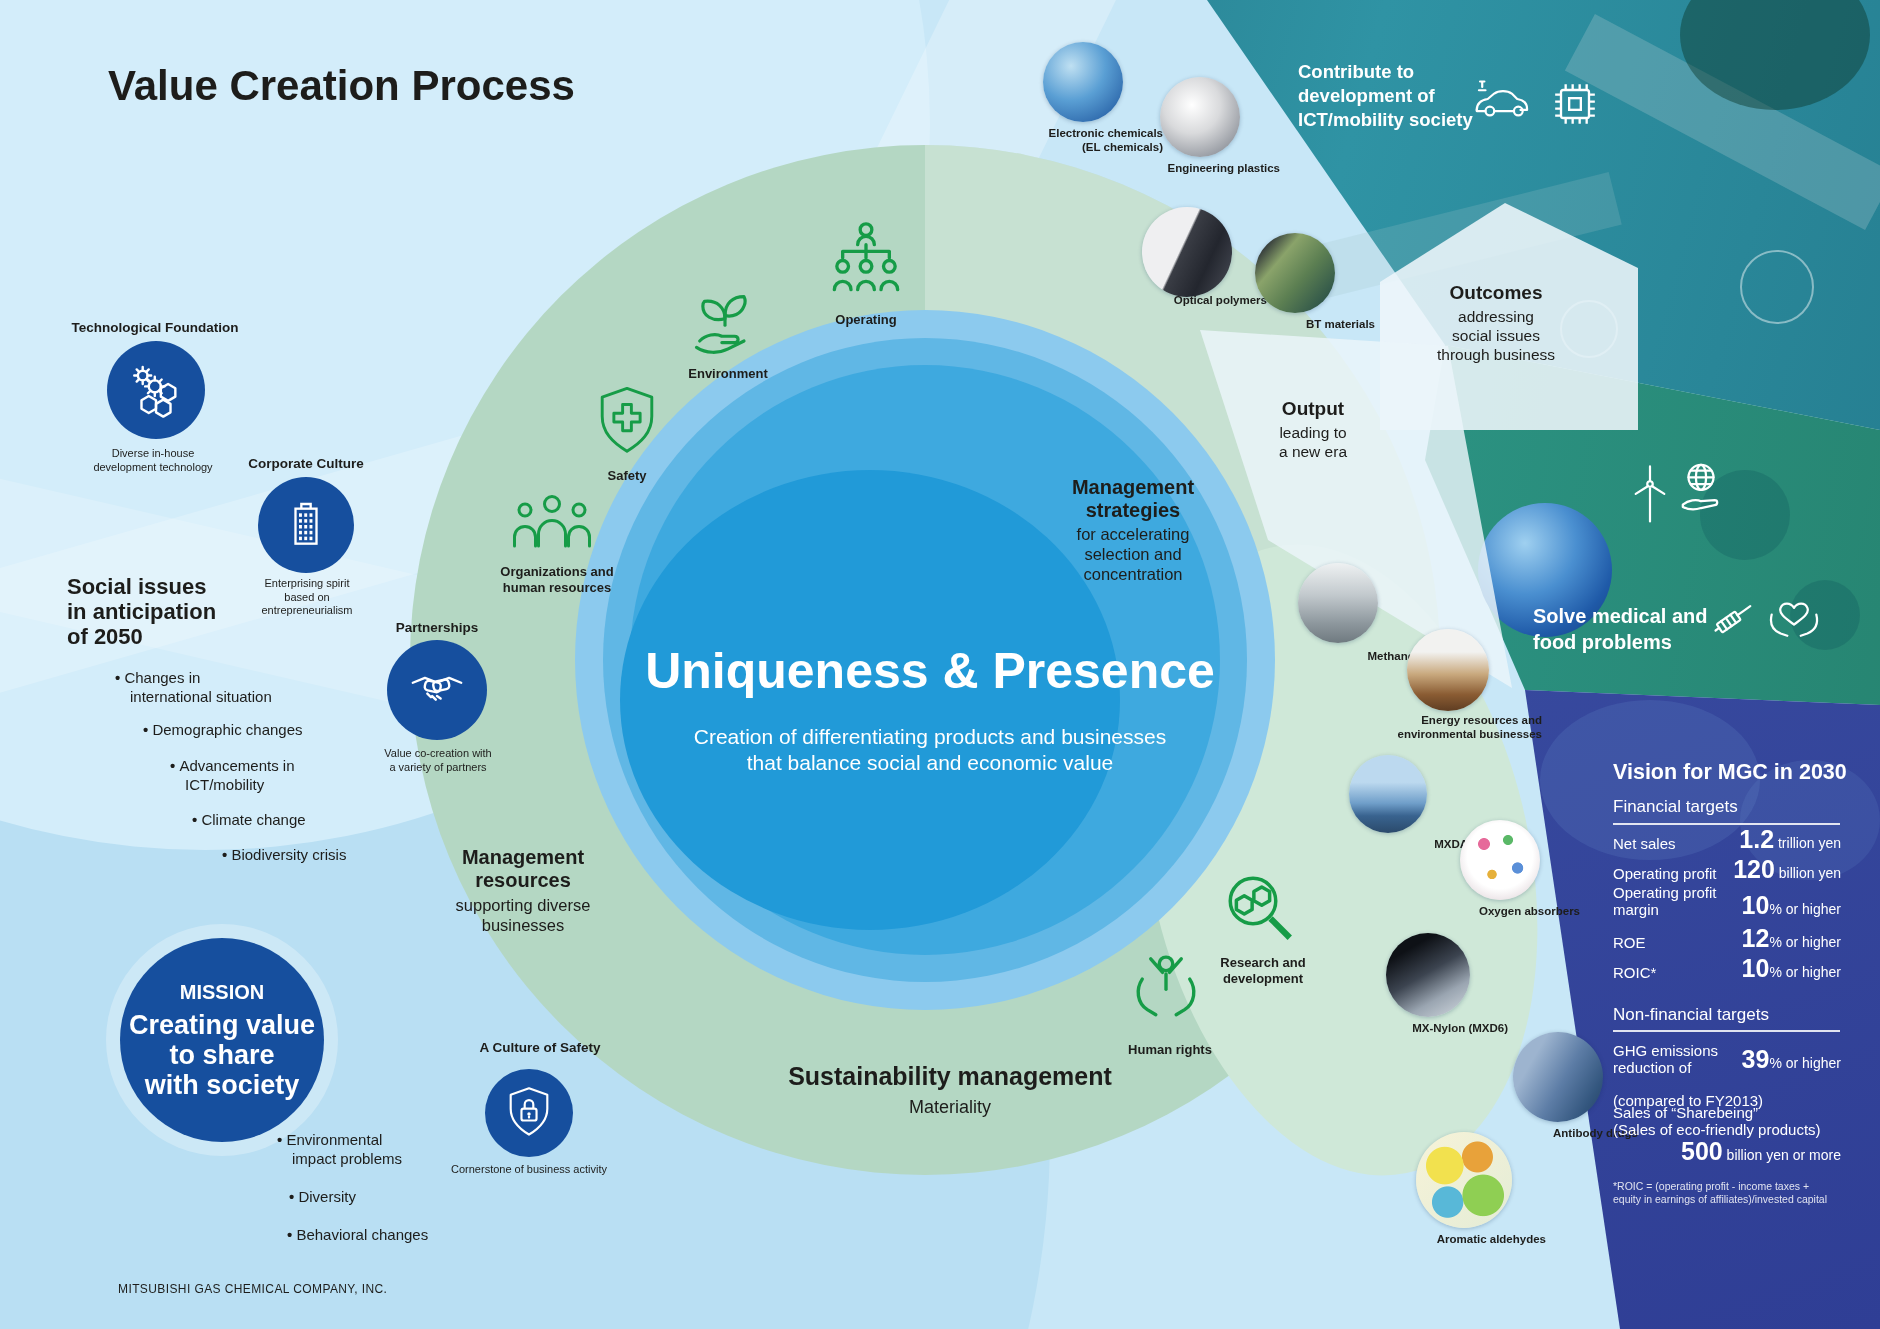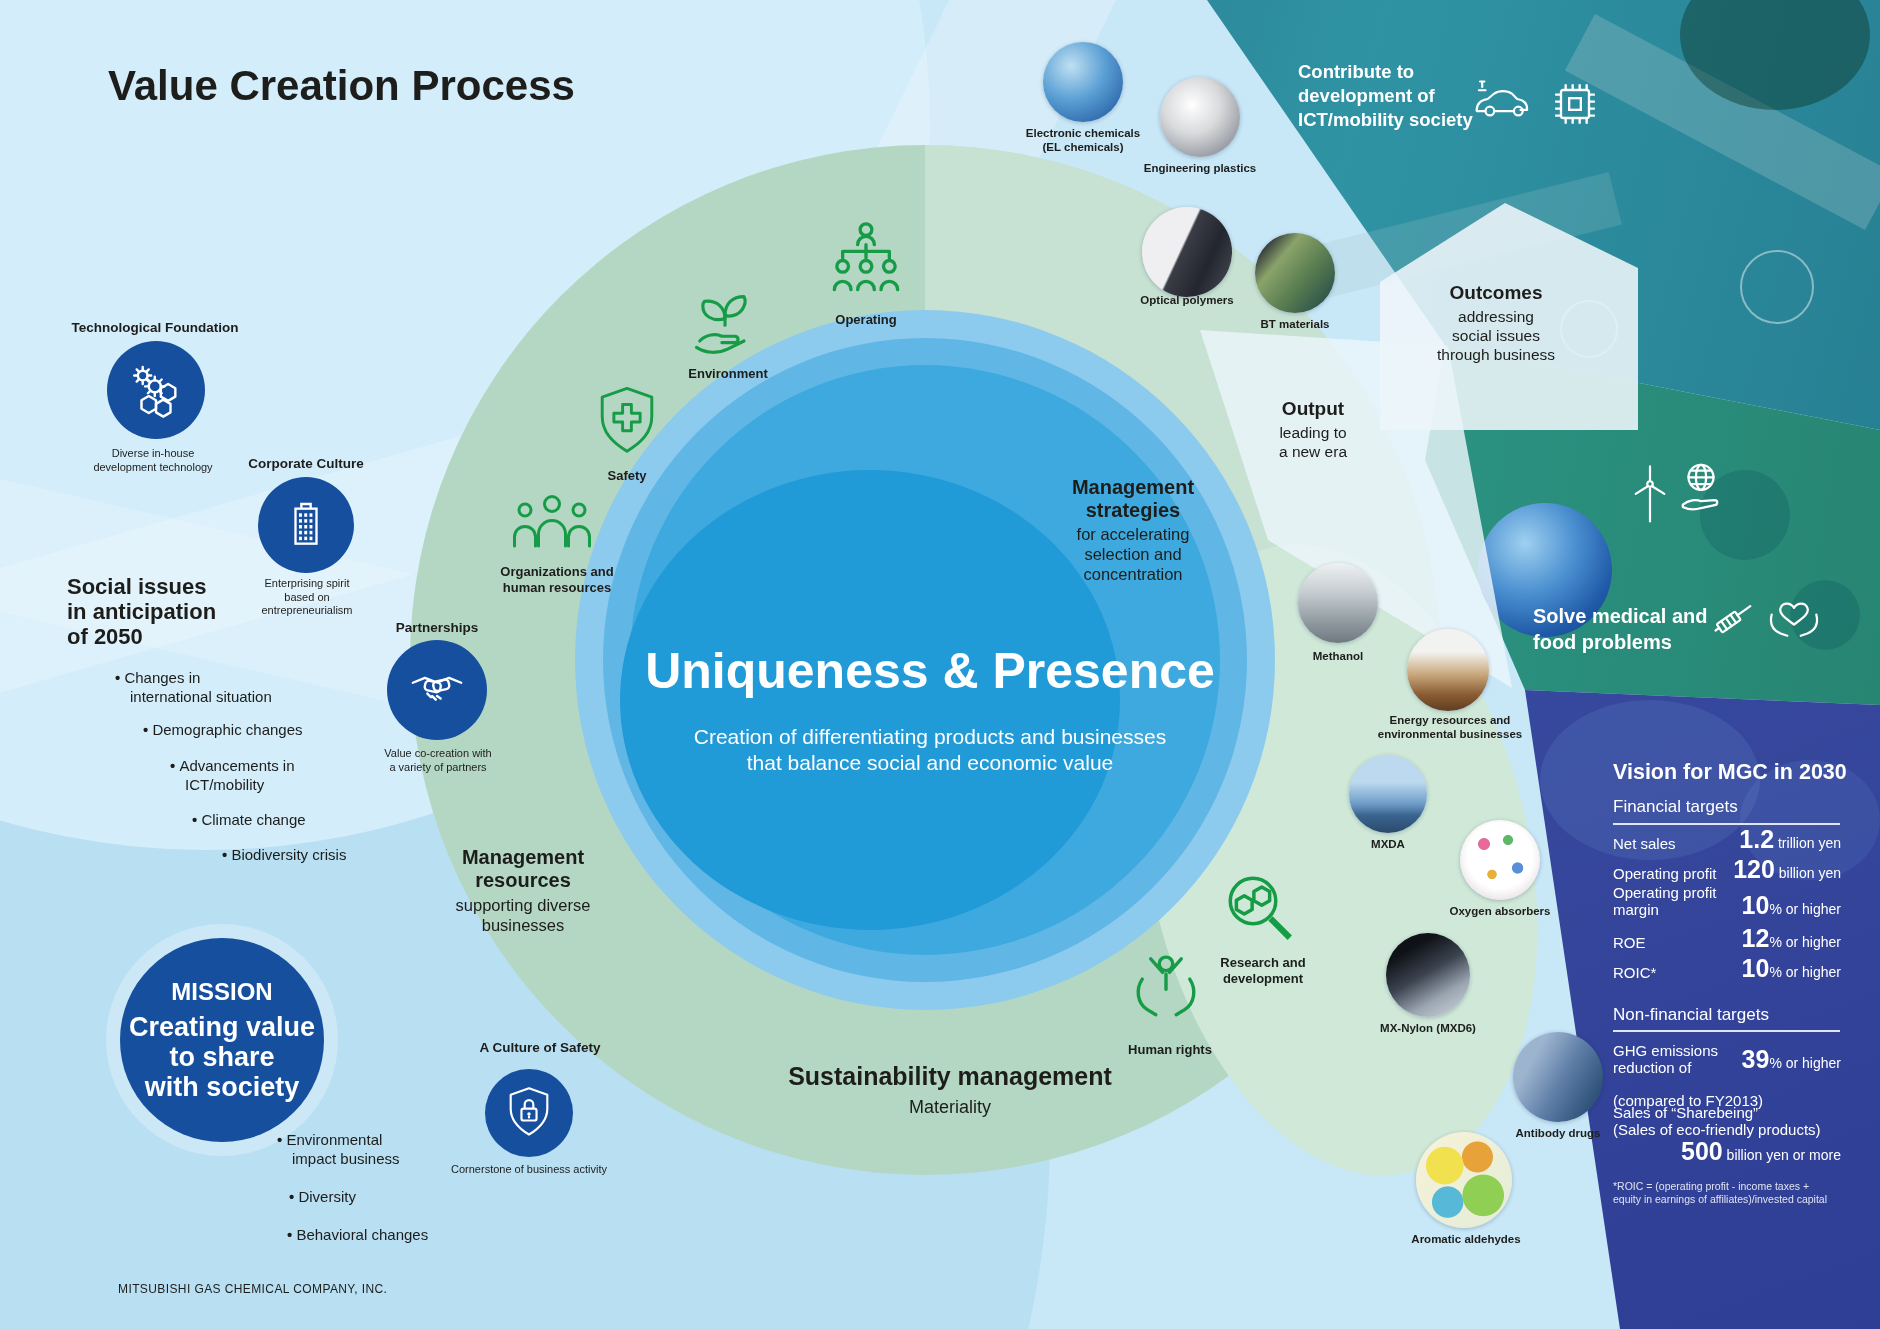--- a/index.html
+++ b/index.html
@@ -6,21 +6,21 @@
   #stage{position:relative;width:1880px;height:1329px;overflow:hidden;
          font-family:"Liberation Sans",sans-serif;color:#1d1d1b;background:#c8e7f7}
   .abs{position:absolute}
   .c{border-radius:50%}
   .pre{white-space:pre-line}
   .ctr{text-align:center}
   .navy{background:#164f9e}
   .white{color:#fff}
   .lbl{font-weight:700;font-size:13.5px;text-align:center;color:#1d1d1b}
   .ncap{font-size:11px;line-height:13.5px;text-align:center;color:#1d1d1b}
-  .pcap{font-weight:700;font-size:11.5px;line-height:14px;text-align:center;color:#1d1d1b}
+  .pcap{font-weight:700;font-size:11.5px;line-height:14px;text-align:right;color:#1d1d1b}
   .glbl{font-weight:700;font-size:13px;line-height:16px;text-align:center;color:#1d1d1b}
   .bul{font-size:15px;line-height:19px;padding-left:15px;text-indent:-15px;white-space:pre-line}
   .bul::before{content:"\2022\00a0";font-weight:700}
   .clip{left:0;top:0;width:1880px;height:1329px}
   .photo{border-radius:50%;box-shadow:0 1px 4px rgba(0,40,80,.25)}
   .halo{box-shadow:0 0 0 14px rgba(255,255,255,.28)}
   .bigcircle{display:flex;flex-direction:column;justify-content:center;align-items:center;text-align:center}
   .vrow{display:flex;justify-content:space-between;align-items:flex-end;color:#fff}
   .vlabel{font-size:15px;line-height:17px}
   .vval{white-space:nowrap}
@@ -149,27 +149,27 @@
 of 2050</div>
   <div class="abs bul" style="left:115px;top:668px;width:220px">Changes in
 international situation</div>
   <div class="abs bul" style="left:143px;top:720px;width:220px">Demographic changes</div>
   <div class="abs bul" style="left:170px;top:756px;width:220px">Advancements in
 ICT/mobility</div>
   <div class="abs bul" style="left:192px;top:810px;width:220px">Climate change</div>
   <div class="abs bul" style="left:222px;top:845px;width:220px">Biodiversity crisis</div>
 
   <div class="abs c navy halo bigcircle white" style="left:120px;top:938px;width:204px;height:204px">
-    <div style="font-size:24px;font-weight:700;margin-bottom:6px">MISSION</div>
+    <div style="font-size:20px;font-weight:700;margin-bottom:6px">MISSION</div>
     <div class="pre" style="font-size:27px;font-weight:700;line-height:30px">Creating value
 to share
 with society</div>
   </div>
   <div class="abs bul" style="left:277px;top:1130px;width:200px">Environmental
-impact business</div>
+impact problems</div>
   <div class="abs bul" style="left:289px;top:1187px;width:200px">Diversity</div>
   <div class="abs bul" style="left:287px;top:1225px;width:220px">Behavioral changes</div>
 
   <div class="abs" style="left:118px;top:1282px;font-size:12px;letter-spacing:.4px">MITSUBISHI GAS CHEMICAL COMPANY, INC.</div>
 
   <div class="abs lbl" style="left:450px;top:1040px;width:180px">A Culture of Safety</div>
   <div class="abs c navy" style="left:485px;top:1069px;width:88px;height:88px;display:flex;align-items:center;justify-content:center">
     <span>
       <svg width="52" height="56" viewBox="0 0 48 52" fill="none" stroke="#fff" stroke-width="2" stroke-linejoin="round">
         <path d="M24 3l17 6v13c0 11-7 18-17 24C14 40 7 33 7 22V9z"></path>

